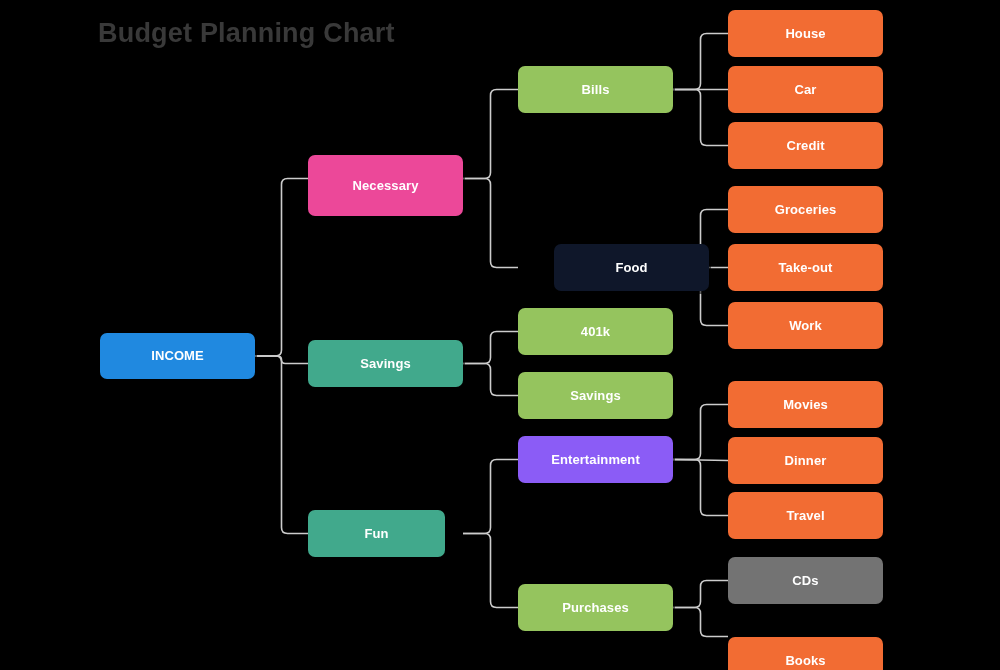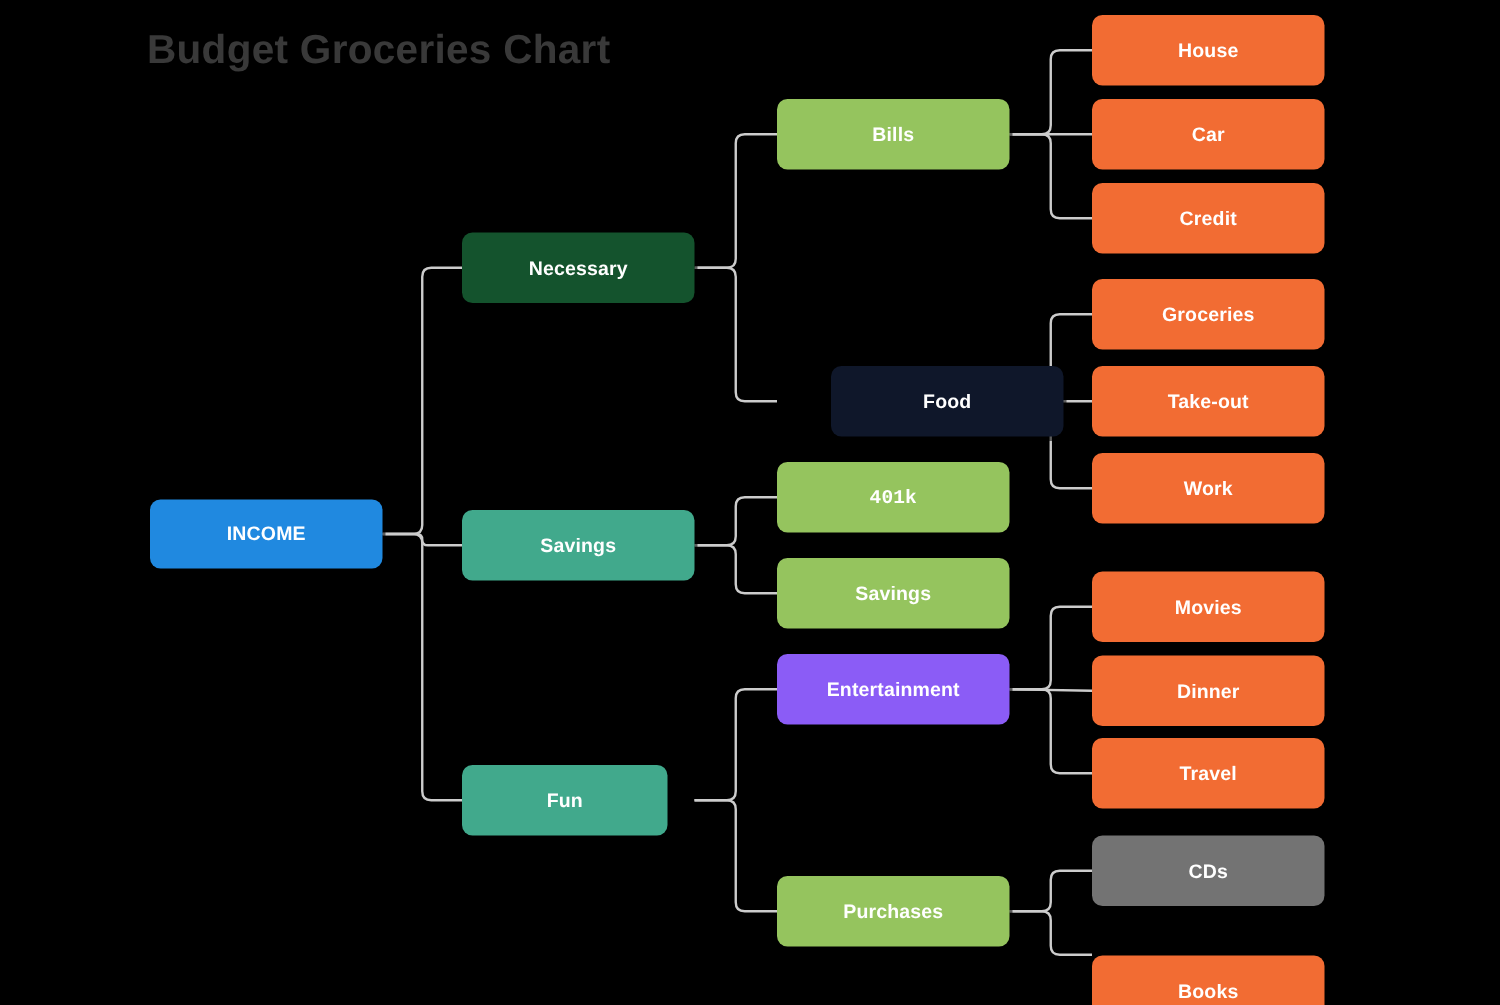--- a/index.html
+++ b/index.html
@@ -58,21 +58,21 @@
     display: block;
     padding: 0 6px;
     pointer-events: none;
   }
 </style>
 </head>
 <body>
 
 <div id="canvas">
 
-  <div id="title">Budget Groceries Chart</div>
+  <div id="title">Budget Planning Chart</div>
 
   <svg id="links" viewBox="0 0 1000 670" width="1000" height="670" xmlns="http://www.w3.org/2000/svg">
       <path d="M 255 356 L 275.5 356 Q 281.5 356 281.5 350 L 281.5 184.5 Q 281.5 178.5 287.5 178.5 L 308 178.5" fill="none" stroke="#cccccc" stroke-width="1.6" stroke-linecap="butt"></path>
       <path d="M 255 356 L 277.75 356 Q 281.5 356 281.5 359.75 L 281.5 359.75 Q 281.5 363.5 285.25 363.5 L 308 363.5" fill="none" stroke="#cccccc" stroke-width="1.6" stroke-linecap="butt"></path>
       <path d="M 255 356 L 275.5 356 Q 281.5 356 281.5 362 L 281.5 527.5 Q 281.5 533.5 287.5 533.5 L 308 533.5" fill="none" stroke="#cccccc" stroke-width="1.6" stroke-linecap="butt"></path>
       <path d="M 463 178.5 L 484.5 178.5 Q 490.5 178.5 490.5 172.5 L 490.5 95.5 Q 490.5 89.5 496.5 89.5 L 518 89.5" fill="none" stroke="#cccccc" stroke-width="1.6" stroke-linecap="butt"></path>
       <path d="M 463 178.5 L 484.5 178.5 Q 490.5 178.5 490.5 184.5 L 490.5 261.5 Q 490.5 267.5 496.5 267.5 L 518 267.5" fill="none" stroke="#cccccc" stroke-width="1.6" stroke-linecap="butt"></path>
       <path d="M 463 363.5 L 484.5 363.5 Q 490.5 363.5 490.5 357.5 L 490.5 337.5 Q 490.5 331.5 496.5 331.5 L 518 331.5" fill="none" stroke="#cccccc" stroke-width="1.6" stroke-linecap="butt"></path>
       <path d="M 463 363.5 L 484.5 363.5 Q 490.5 363.5 490.5 369.5 L 490.5 389.5 Q 490.5 395.5 496.5 395.5 L 518 395.5" fill="none" stroke="#cccccc" stroke-width="1.6" stroke-linecap="butt"></path>
       <path d="M 463 533.5 L 484.5 533.5 Q 490.5 533.5 490.5 527.5 L 490.5 465.5 Q 490.5 459.5 496.5 459.5 L 518 459.5" fill="none" stroke="#cccccc" stroke-width="1.6" stroke-linecap="butt"></path>
@@ -87,36 +87,36 @@
       <path d="M 673 459.5 L 728 460.5" fill="none" stroke="#cccccc" stroke-width="1.6" stroke-linecap="butt"></path>
       <path d="M 673 459.5 L 694.5 459.5 Q 700.5 459.5 700.5 465.5 L 700.5 509.5 Q 700.5 515.5 706.5 515.5 L 728 515.5" fill="none" stroke="#cccccc" stroke-width="1.6" stroke-linecap="butt"></path>
       <path d="M 673 607.5 L 694.5 607.5 Q 700.5 607.5 700.5 601.5 L 700.5 586.5 Q 700.5 580.5 706.5 580.5 L 728 580.5" fill="none" stroke="#cccccc" stroke-width="1.6" stroke-linecap="butt"></path>
       <path d="M 673 607.5 L 694.5 607.5 Q 700.5 607.5 700.5 613.5 L 700.5 630.5 Q 700.5 636.5 706.5 636.5 L 728 636.5" fill="none" stroke="#cccccc" stroke-width="1.6" stroke-linecap="butt"></path>
     </svg>
 
   <div id="nodes-layer">
       <div class="node" style="left: 100px; top: 333px; width: 155px; height: 46px; background: rgb(32, 137, 224);">
         <span class="node-label">INCOME</span>
       </div>
-      <div class="node" style="left: 308px; top: 155px; width: 155px; height: 47px; background: #14532d;">
+      <div class="node" style="left: 308px; top: 155px; width: 155px; height: 61px; background: #ec4899;">
         <span class="node-label">Necessary</span>
       </div>
       <div class="node" style="left: 308px; top: 340px; width: 155px; height: 47px; background: rgb(65, 169, 140);">
         <span class="node-label">Savings</span>
       </div>
       <div class="node" style="left: 308px; top: 510px; width: 137px; height: 47px; background: rgb(65, 169, 140);">
         <span class="node-label">Fun</span>
       </div>
       <div class="node" style="left: 518px; top: 66px; width: 155px; height: 47px; background: rgb(149, 196, 94);">
         <span class="node-label">Bills</span>
       </div>
       <div class="node" style="left: 518px; top: 244px; width: 155px; height: 47px; background: #0f172a; margin-left: 36px;">
         <span class="node-label">Food</span>
       </div>
-      <div class="node" style="left: 518px; top: 308px; width: 155px; height: 47px; background: rgb(149, 196, 94); font-family: Liberation Mono, monospace;">
+      <div class="node" style="left: 518px; top: 308px; width: 155px; height: 47px; background: rgb(149, 196, 94);">
         <span class="node-label">401k</span>
       </div>
       <div class="node" style="left: 518px; top: 372px; width: 155px; height: 47px; background: rgb(149, 196, 94);">
         <span class="node-label">Savings</span>
       </div>
       <div class="node" style="left: 518px; top: 436px; width: 155px; height: 47px; background: #8b5cf6;">
         <span class="node-label">Entertainment</span>
       </div>
       <div class="node" style="left: 518px; top: 584px; width: 155px; height: 47px; background: rgb(149, 196, 94); text-align: center;">
         <span class="node-label">Purchases</span>

